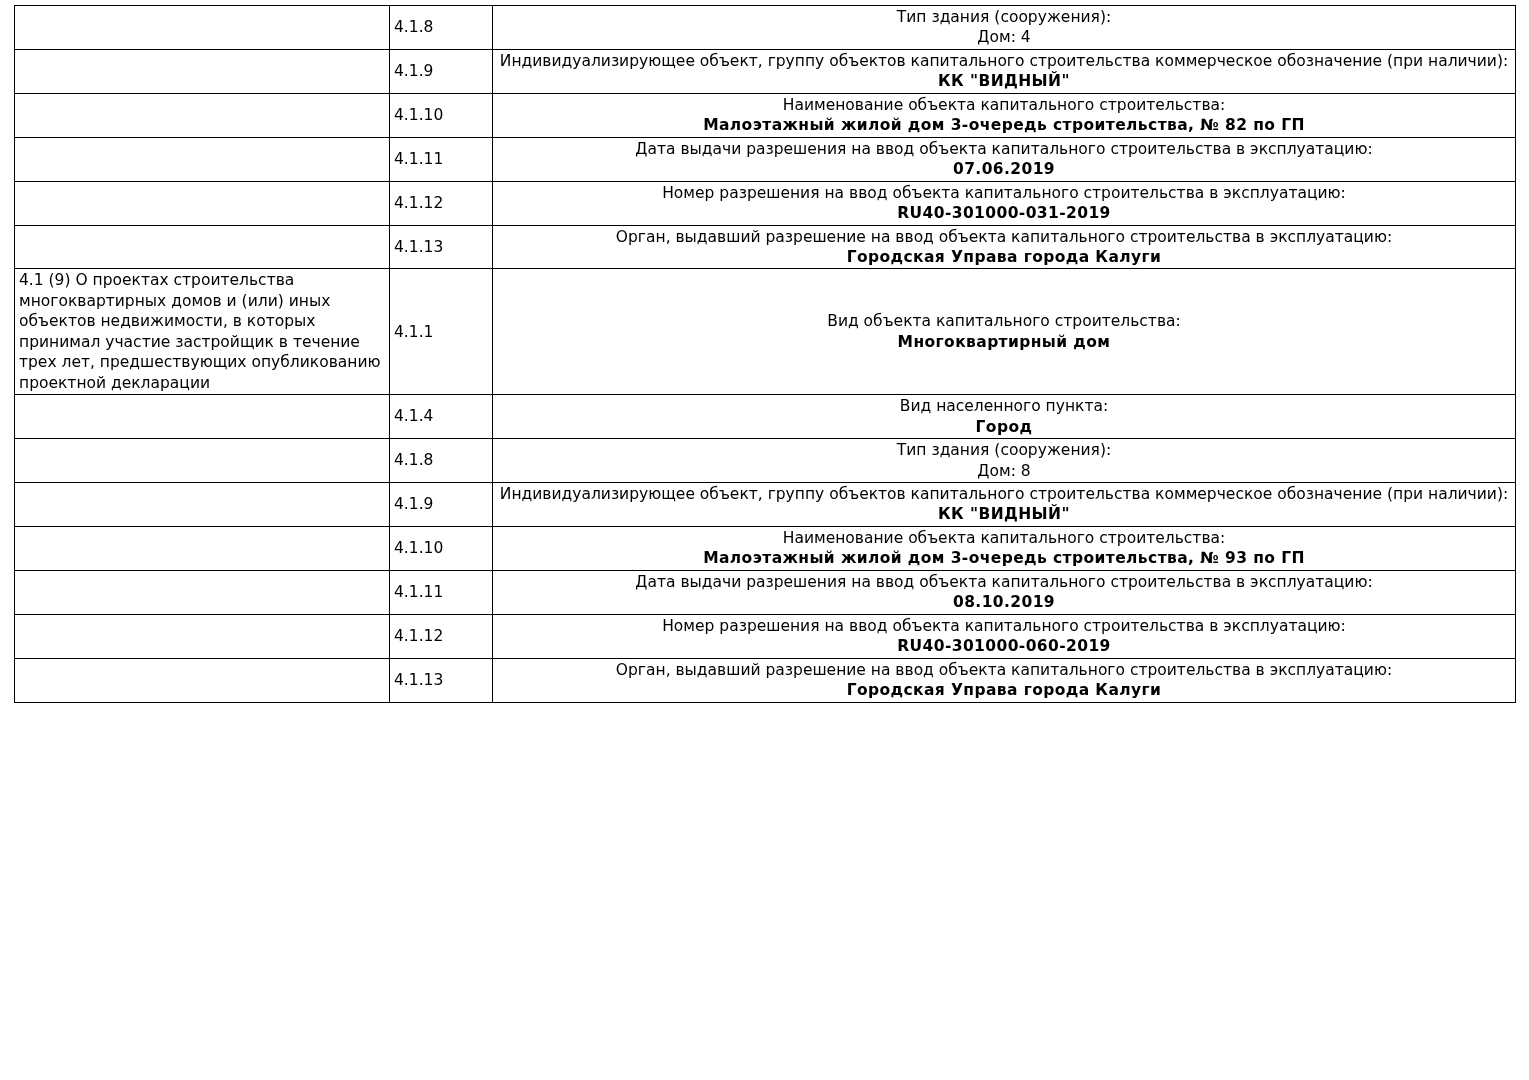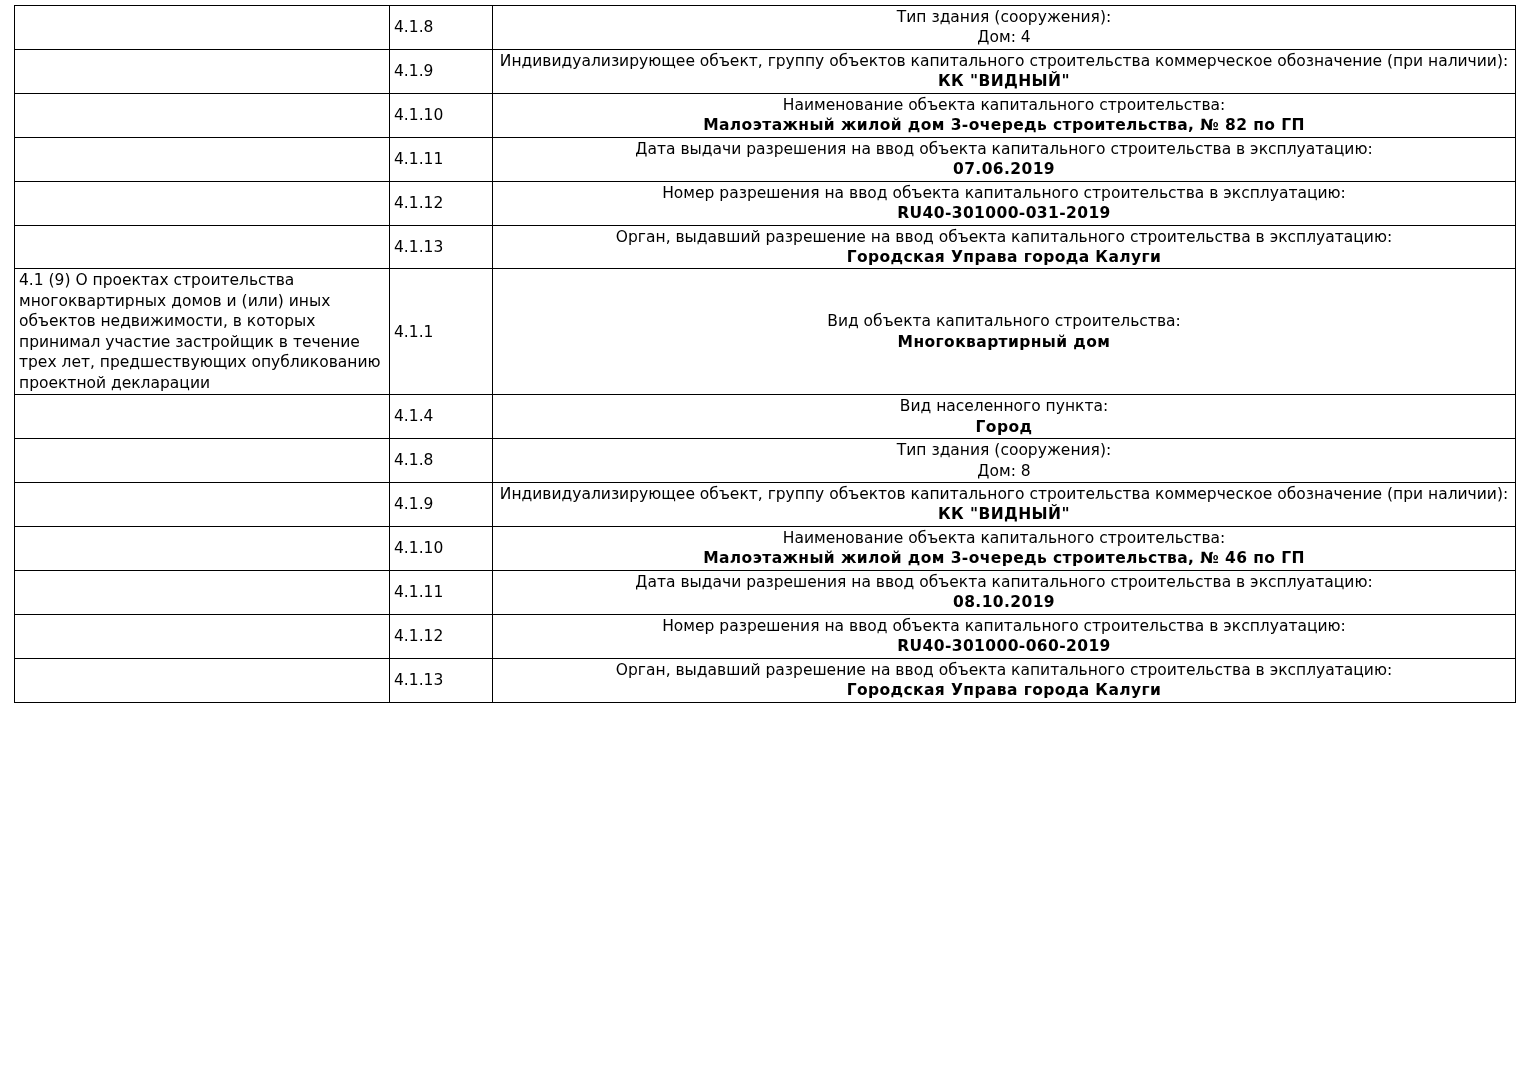--- a/index.html
+++ b/index.html
@@ -144,21 +144,21 @@
           <td class="desc-cell">
             <div class="field-label">Индивидуализирующее объект, группу объектов капитального строительства коммерческое обозначение (при наличии):</div>
             <div class="field-value bold">КК "ВИДНЫЙ"</div>
           </td>
         </tr>
         <tr>
           <td class="section-cell"></td>
           <td class="code-cell">4.1.10</td>
           <td class="desc-cell">
             <div class="field-label">Наименование объекта капитального строительства:</div>
-            <div class="field-value bold">Малоэтажный жилой дом 3-очередь строительства, № 46 по ГП</div>
+            <div class="field-value bold">Малоэтажный жилой дом 3-очередь строительства, № 93 по ГП</div>
           </td>
         </tr>
         <tr>
           <td class="section-cell"></td>
           <td class="code-cell">4.1.11</td>
           <td class="desc-cell">
             <div class="field-label">Дата выдачи разрешения на ввод объекта капитального строительства в эксплуатацию:</div>
             <div class="field-value bold">08.10.2019</div>
           </td>
         </tr>

